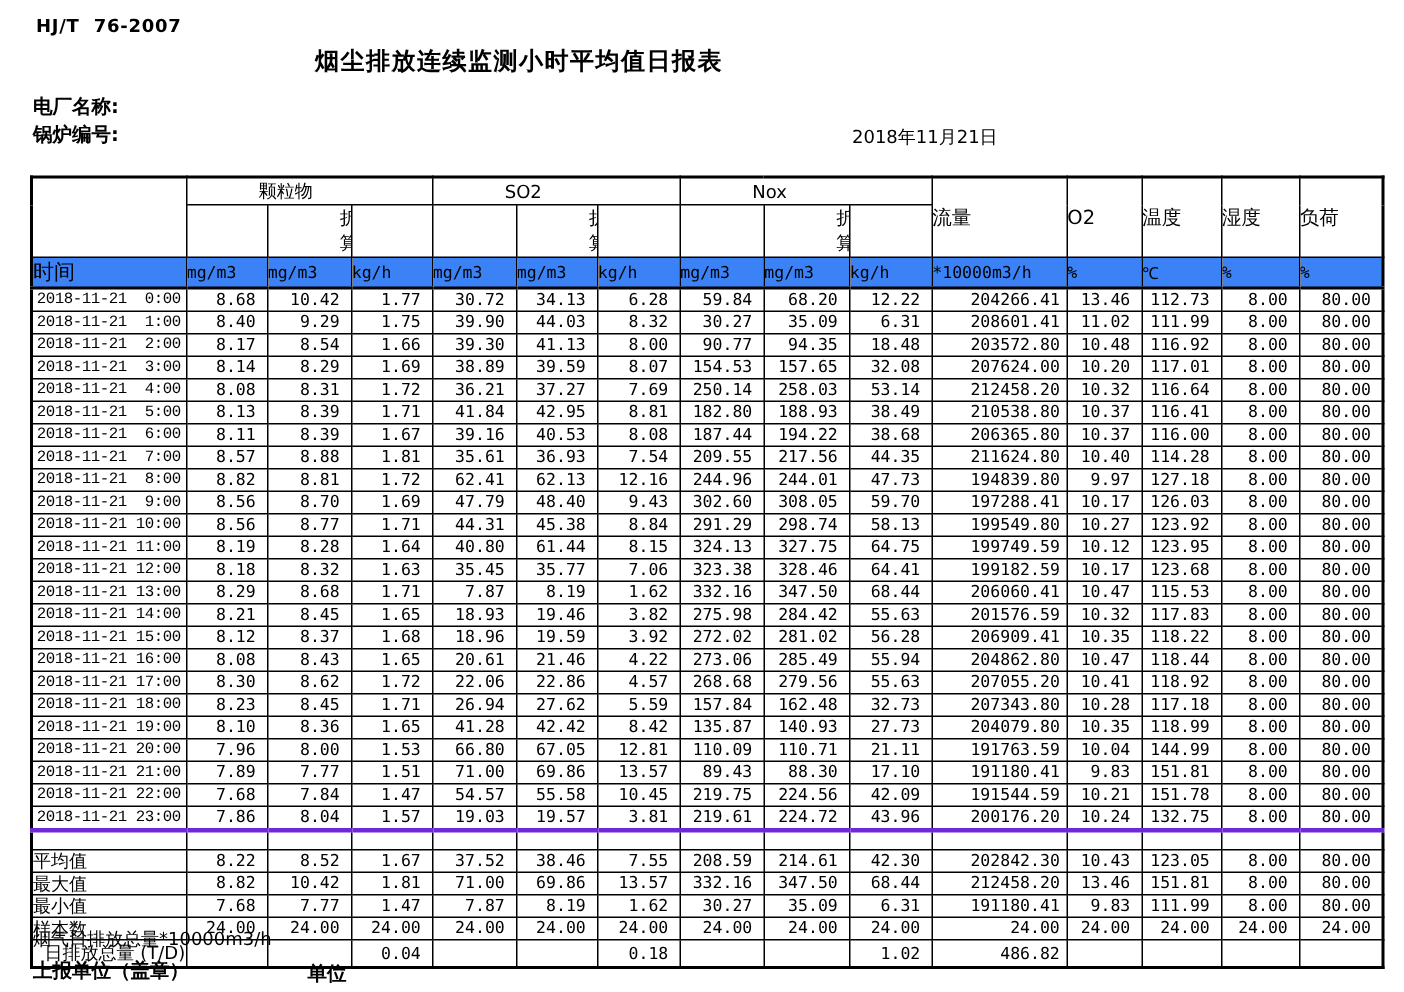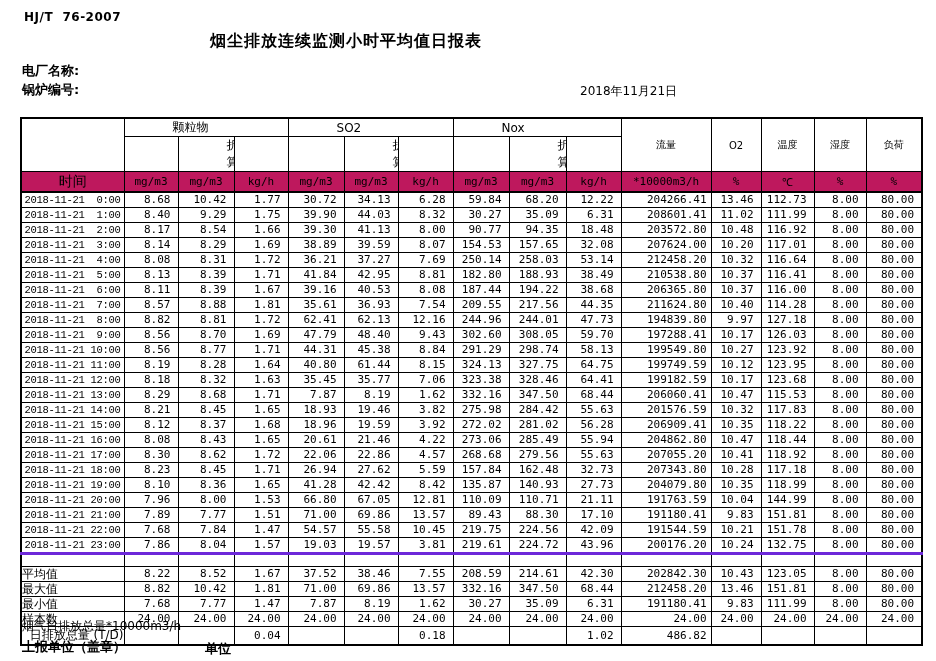--- a/index.html
+++ b/index.html
@@ -2,34 +2,34 @@
 <html><head>
 <meta charset="utf-8">
 <style>
   html,body{margin:0;padding:0;background:#fff;width:936px;height:661px;overflow:hidden;
             font-family:"DejaVu Sans", sans-serif;color:#000;}
   .abs{position:absolute;white-space:pre;}
   #std{left:24px;top:10px;font-weight:bold;font-size:12px;letter-spacing:.5px;}
   #title{left:210px;top:31px;font-weight:bold;font-size:16px;letter-spacing:1px;}
   #plant{left:22px;top:62px;font-weight:bold;font-size:13px;}
   #boiler{left:22px;top:81px;font-weight:bold;font-size:13px;}
-  #date{left:568px;top:83px;font-size:12px;margin-left:12px;}
+  #date{left:568px;top:83px;font-size:12px;}
   #f1{left:22px;top:618px;font-size:12px;}
   #f2{left:22px;top:638px;font-weight:bold;font-size:13px;text-align:right;}
   #f3{left:205px;top:640px;font-weight:bold;font-size:13px;}
 
   table{position:absolute;left:20px;top:117px;width:901px;border-collapse:collapse;
         table-layout:fixed;border:2px solid #000;}
   td{border:1px solid #000;padding:0;overflow:hidden;vertical-align:middle;}
   tr.h1 td, tr.h2 td{height:17px;}
-  tr.unit-row td{height:19px;background:#be185d;font-family:"DejaVu Sans Mono",monospace;
-                 font-size:11px;text-align:center;border-bottom:2px solid #000;}
+  tr.unit-row td{height:19px;background:#3b82f6;font-family:"DejaVu Sans Mono",monospace;
+                 font-size:11px;text-align:left;border-bottom:2px solid #000;}
   tr.unit-row td.time-h{font-family:"DejaVu Sans",sans-serif;font-size:14px;}
   .grp{font-size:12px;text-align:left;padding-left:48px;}
-  .big{font-size:10px;text-align:center;}
+  .big{font-size:13px;}
   tr.data-row td, tr.sum-row td{height:14px;line-height:12px;}
   tr.last-data td{border-bottom:3px solid #6d28d9;}
   tr.empty-row td{height:11px;}
   tr.total-row td{height:15px;}
   .num{font-family:"DejaVu Sans Mono",monospace;font-size:11px;text-align:right;
        padding-right:7px;white-space:pre;}
   .flow-cell{padding-right:4px;}
   .time-cell{font-family:Liberation Mono, monospace;font-size:10.5px;letter-spacing:-0.3px;
              text-align:right;padding-right:3px;white-space:pre;}
   .sum-label{font-size:12px;text-align:left;padding-right:2px;white-space:nowrap;}

